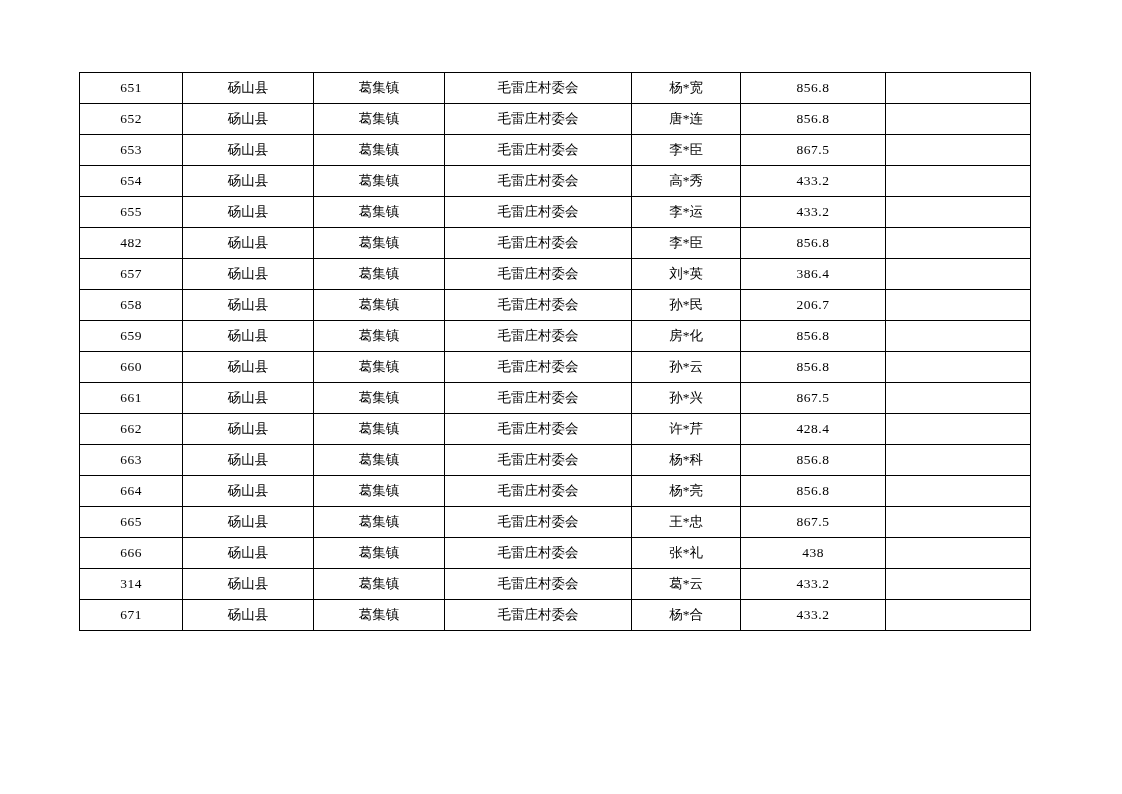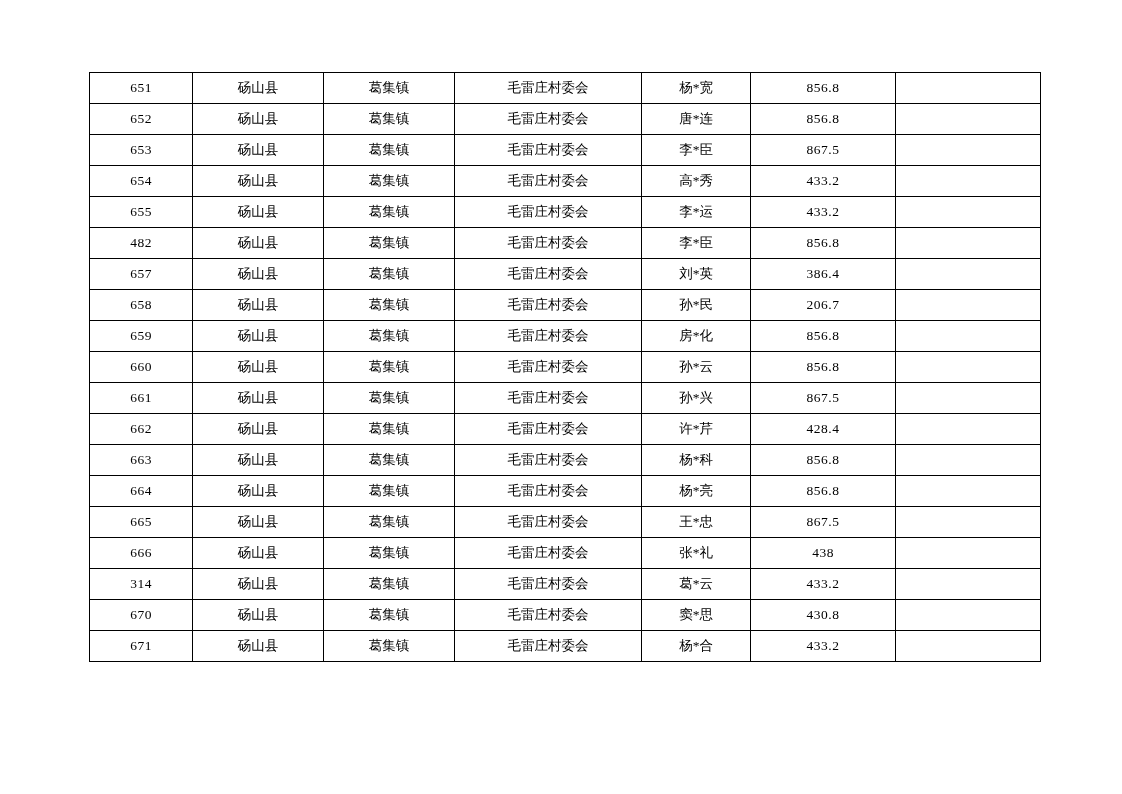--- a/index.html
+++ b/index.html
@@ -15,21 +15,21 @@
     position: relative;
   }
   .page {
     width: 1122px;
     height: 794px;
     position: relative;
     box-sizing: border-box;
   }
   .table-wrap {
     position: absolute;
-    left: 89px;
+    left: 79px;
     top: 72px;
   }
   table.data-table {
     border-collapse: collapse;
     table-layout: fixed;
   }
   table.data-table td {
     border: 1px solid #000000;
     height: 30px;
     text-align: center;
@@ -205,29 +205,20 @@
           <tr>
             <td class="col-idx num">314</td>
             <td class="col-county">砀山县</td>
             <td class="col-town">葛集镇</td>
             <td class="col-vill">毛雷庄村委会</td>
             <td class="col-name">葛*云</td>
             <td class="col-amt num">433.2</td>
             <td class="col-blank"></td>
           </tr>
           <tr>
-            <td class="col-idx num">670</td>
-            <td class="col-county">砀山县</td>
-            <td class="col-town">葛集镇</td>
-            <td class="col-vill">毛雷庄村委会</td>
-            <td class="col-name">窦*思</td>
-            <td class="col-amt num">430.8</td>
-            <td class="col-blank"></td>
-          </tr>
-          <tr>
             <td class="col-idx num">671</td>
             <td class="col-county">砀山县</td>
             <td class="col-town">葛集镇</td>
             <td class="col-vill">毛雷庄村委会</td>
             <td class="col-name">杨*合</td>
             <td class="col-amt num">433.2</td>
             <td class="col-blank"></td>
           </tr>
         </tbody>
     </table>

